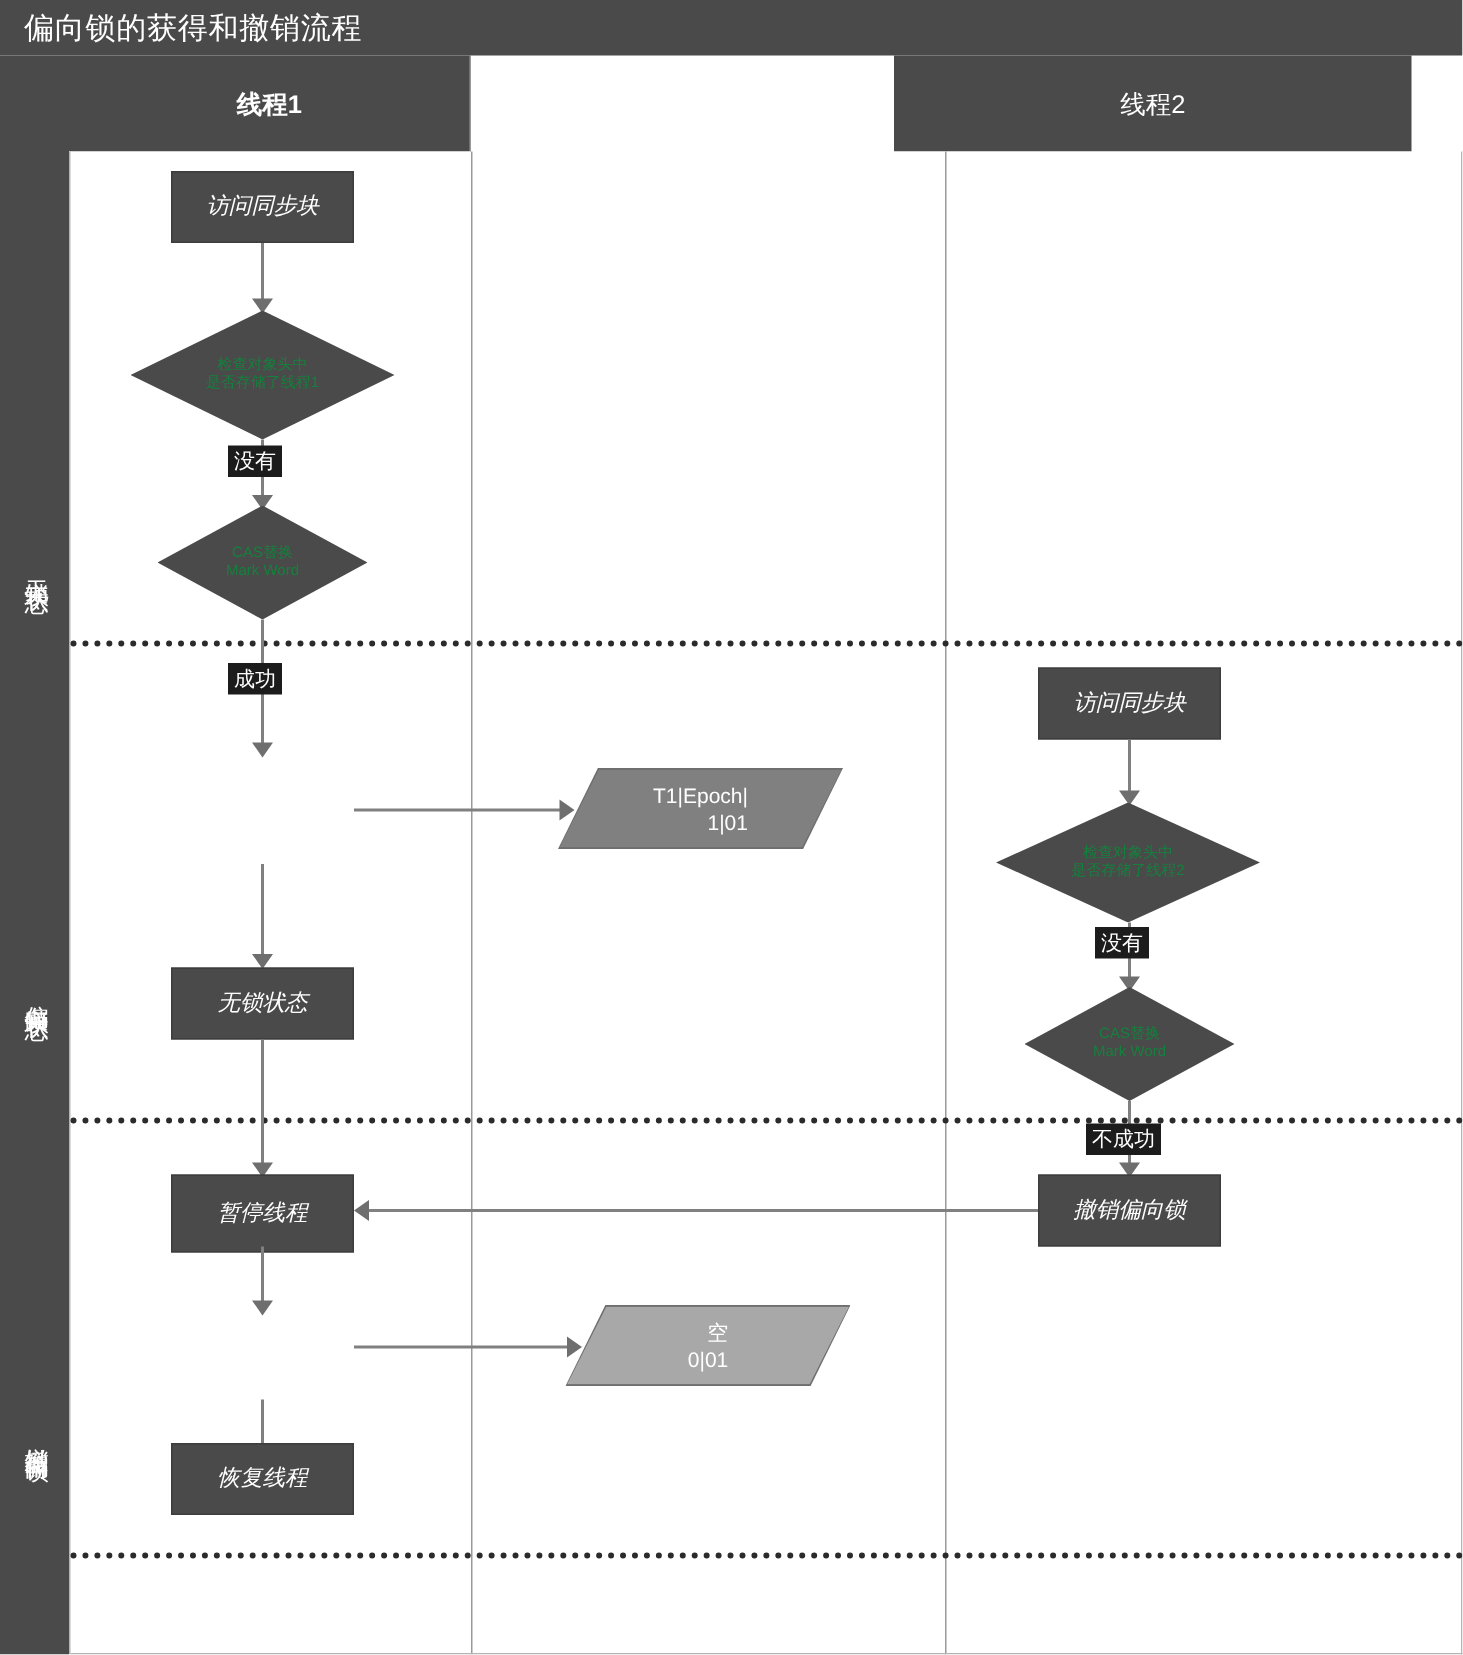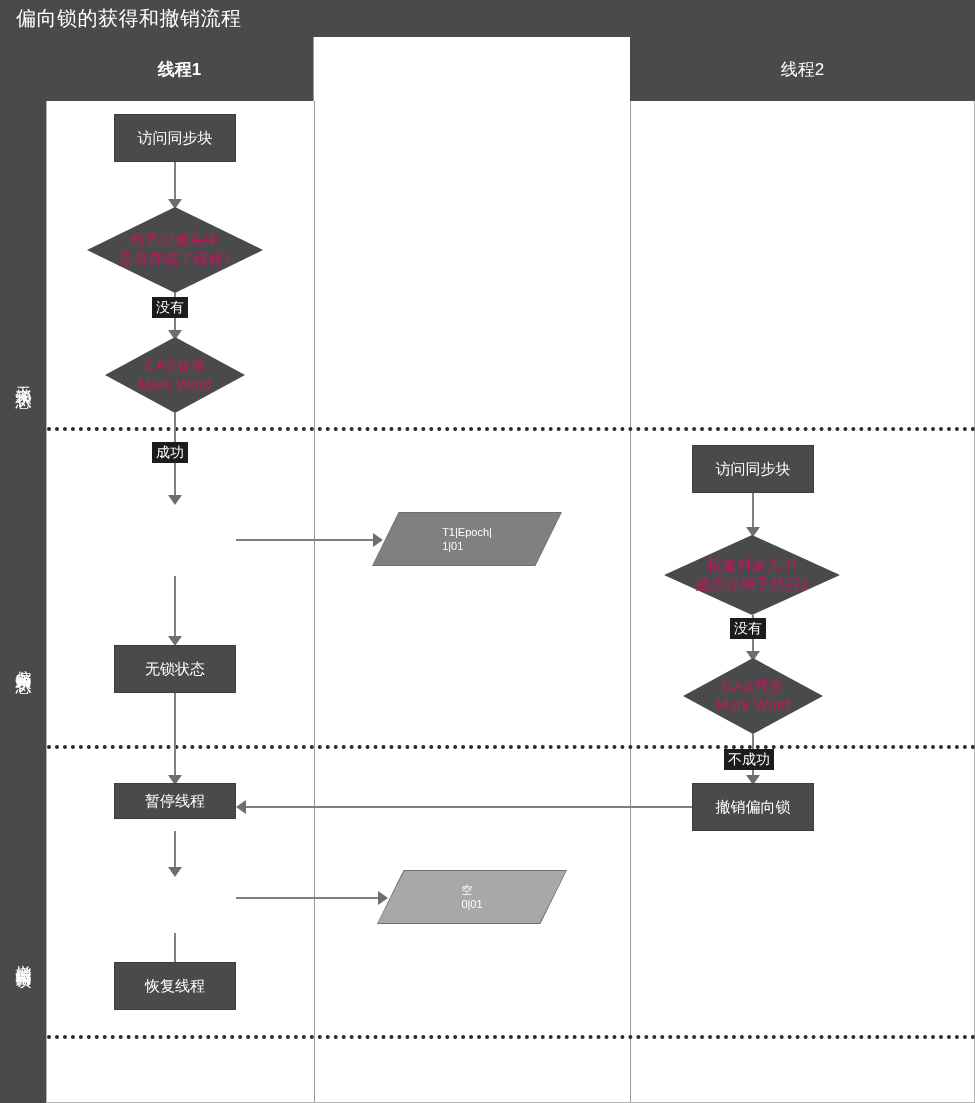--- a/index.html
+++ b/index.html
@@ -74,31 +74,32 @@
     position: absolute;
     display: flex; align-items: center; justify-content: center;
     text-align: center;
     color: #ffffff;
     font-size: 15px;
     line-height: 1.25;
   }
   .rect {
     background: #4a4a4a;
     border: 1px solid #3d3d3d;
+    font-style: italic;
   }
   .diamond-wrap { position: absolute; }
   .diamond-shape {
     position: absolute; left: 0; top: 0; width: 100%; height: 100%;
     background: #4a4a4a;
     clip-path: polygon(50% 0%, 100% 50%, 50% 100%, 0% 50%);
   }
   .diamond-text {
     position: absolute; left: 0; top: 0; width: 100%; height: 100%;
     display: flex; align-items: center; justify-content: center;
-    text-align: center; color: #be185d; font-size: 15px; line-height: 1.25;
+    text-align: center; color: #15803d; font-size: 10px; line-height: 1.25;
     z-index: 2;
   }
   .para-wrap { position: absolute; }
   .para-shape {
     position: absolute; left: 0; top: 0; width: 100%; height: 100%;
     clip-path: polygon(14% 0%, 100% 0%, 86% 100%, 0% 100%);
   }
   .para-shape.dark { background: #808080; border: 0; }
   .para-shape.light { background: #a8a8a8; }
   .para-outline {
@@ -106,21 +107,21 @@
     clip-path: polygon(14% 0%, 100% 0%, 86% 100%, 0% 100%);
     background: #6e6e6e;
   }
   .para-inner {
     position: absolute; left: 1px; top: 1px; width: calc(100% - 2px); height: calc(100% - 2px);
     clip-path: polygon(14% 0%, 100% 0%, 86% 100%, 0% 100%);
   }
   .para-text {
     position: absolute; left: 0; top: 0; width: 100%; height: 100%;
     display: flex; align-items: center; justify-content: center;
-    text-align: left; color: #ffffff; font-size: 11px; line-height: 1.3;
+    text-align: right; color: #ffffff; font-size: 14px; line-height: 1.3;
     z-index: 3;
   }
 
   
   .v-line { position: absolute; width: 2px; background: #808080; }
   .h-line { position: absolute; height: 2px; background: #808080; }
   .arrow-down {
     position: absolute; width: 0; height: 0;
     border-left: 7px solid transparent;
     border-right: 7px solid transparent;
@@ -160,21 +161,21 @@
 
   <div class="lane-strip">
     <div class="lane-label" style="top:196px; height:290px;">无锁状态</div>
     <div class="lane-label" style="top:490px; height:270px;">偏向锁状态</div>
     <div class="lane-label" style="top:800px; height:240px;">撤销偏向锁</div>
   </div>
 
   <div class="col-header" style="left:46px; width:268px;font-weight:bold;">
     <span>线程1</span>
   </div>
-  <div class="col-header" style="left:630px; width:345px; border-right:0;">
+  <div class="col-header" style="left:596px; width:345px; border-right:0;">
     <span>线程2</span>
   </div>
 
   <div class="canvas">
 
     <div class="col-divider" style="left:267px;"></div>
     <div class="col-divider" style="left:583px;"></div>
     <div class="canvas-right-edge"></div>
     <div class="canvas-bottom-edge"></div>
 
@@ -214,21 +215,21 @@
     <div class="arrow-right" style="left:326px; top:432px;"></div>
 
     <div class="v-line" style="left:127px; top:475px; height:66px;"></div>
     <div class="arrow-down" style="left:121px; top:535px;"></div>
 
     <div class="node rect" style="left:67px; top:544px; width:122px; height:48px;">无锁状态</div>
 
     <div class="v-line" style="left:127px; top:592px; height:88px;"></div>
     <div class="arrow-down" style="left:121px; top:674px;"></div>
 
-    <div class="node rect" style="left:67px; top:682px; width:122px; height:36px;">暂停线程</div>
+    <div class="node rect" style="left:67px; top:682px; width:122px; height:52px;">暂停线程</div>
 
     <div class="v-line" style="left:127px; top:730px; height:42px;"></div>
     <div class="arrow-down" style="left:121px; top:766px;"></div>
 
 
     <div class="h-line" style="left:189px; top:796px; width:145px;"></div>
     <div class="arrow-right" style="left:331px; top:790px;"></div>
 
     <div class="v-line" style="left:127px; top:832px; height:38px;"></div>
     <div class="arrow-down" style="left:121px; top:864px;"></div>

